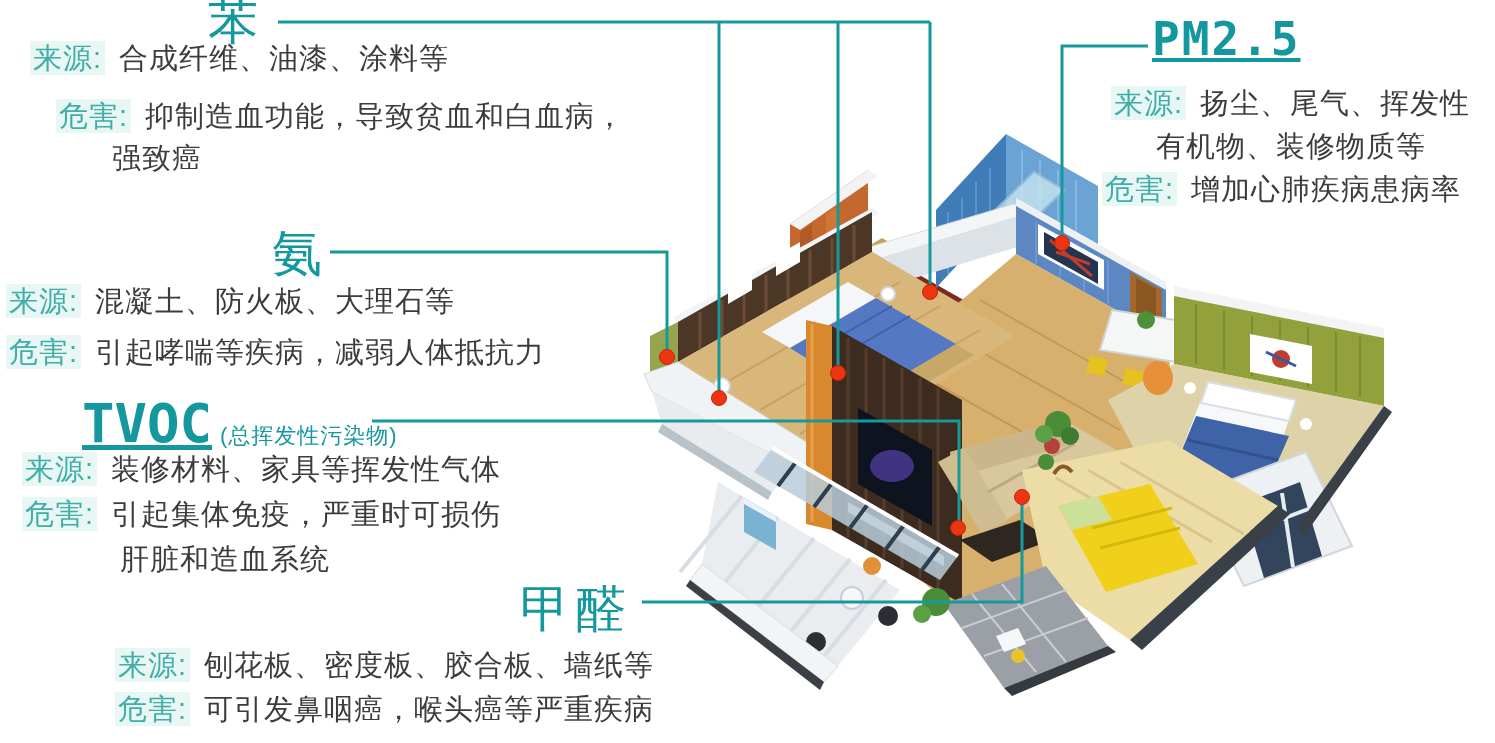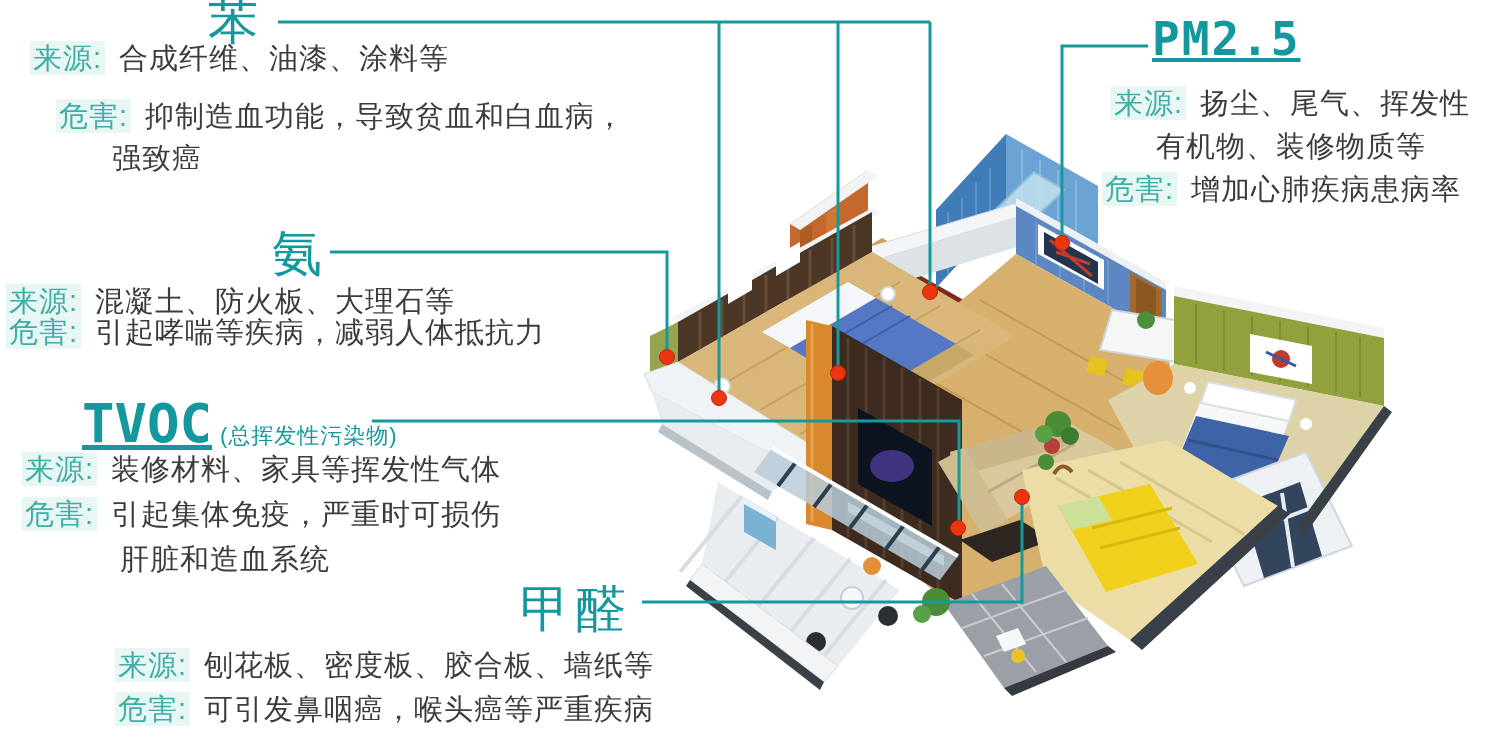--- a/index.html
+++ b/index.html
@@ -195,21 +195,21 @@
   <span class="lbl">危害:</span><span>抑制造血功能，导致贫血和白血病，</span>
 </div>
 <div class="row" style="left:112px;top:139px;">
   <span>强致癌</span>
 </div>
 
 <div class="title title-cn" style="left:272px;top:220px;">氨</div>
 <div class="row" style="left:6px;top:282px;">
   <span class="lbl">来源:</span><span>混凝土、防火板、大理石等</span>
 </div>
-<div class="row" style="left:6px;top:313px;">
+<div class="row" style="left:6px;top:333px;">
   <span class="lbl">危害:</span><span>引起哮喘等疾病，减弱人体抵抗力</span>
 </div>
 
 <div class="title tvoc-title" style="left:82px;top:392px;">
   <span class="title-latin" style="font-size:54px;">TVOC</span>
   <span class="subtitle" style="padding-bottom:4px;">(总挥发性污染物)</span>
 </div>
 <div class="row" style="left:22px;top:450px;">
   <span class="lbl">来源:</span><span>装修材料、家具等挥发性气体</span>
 </div>

